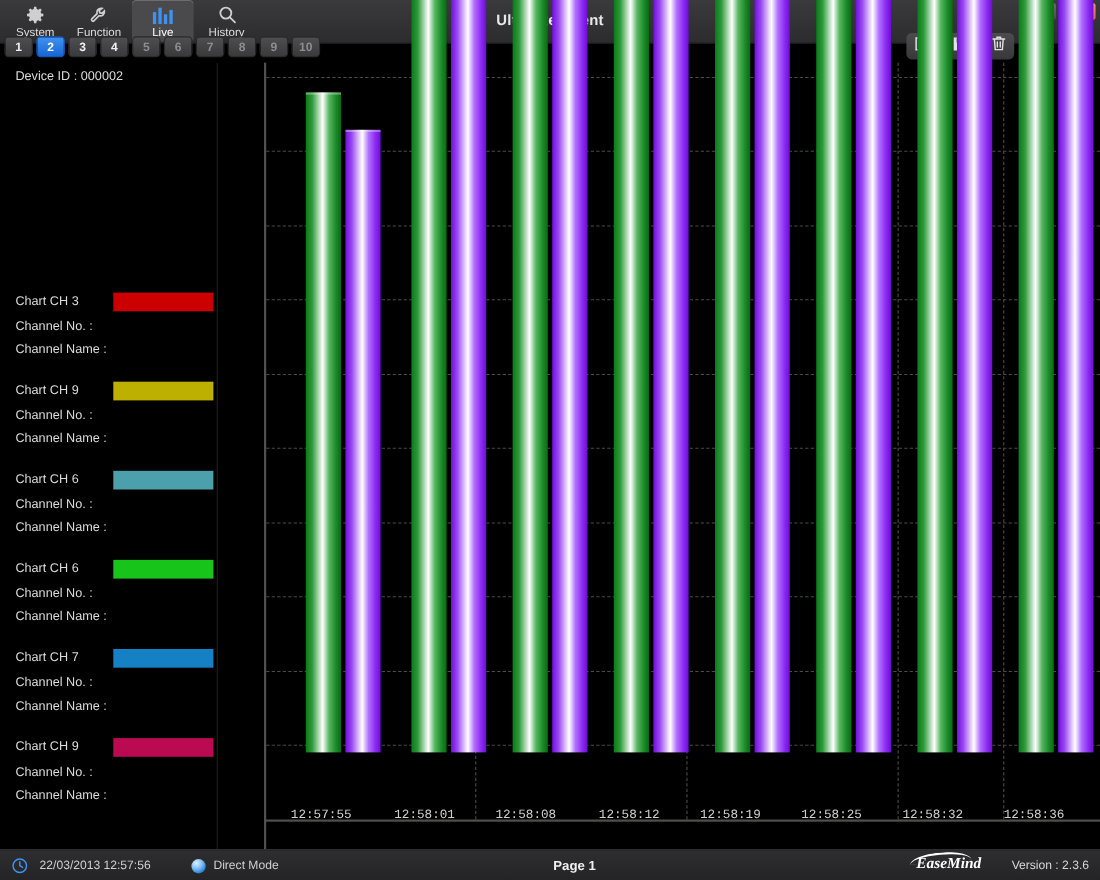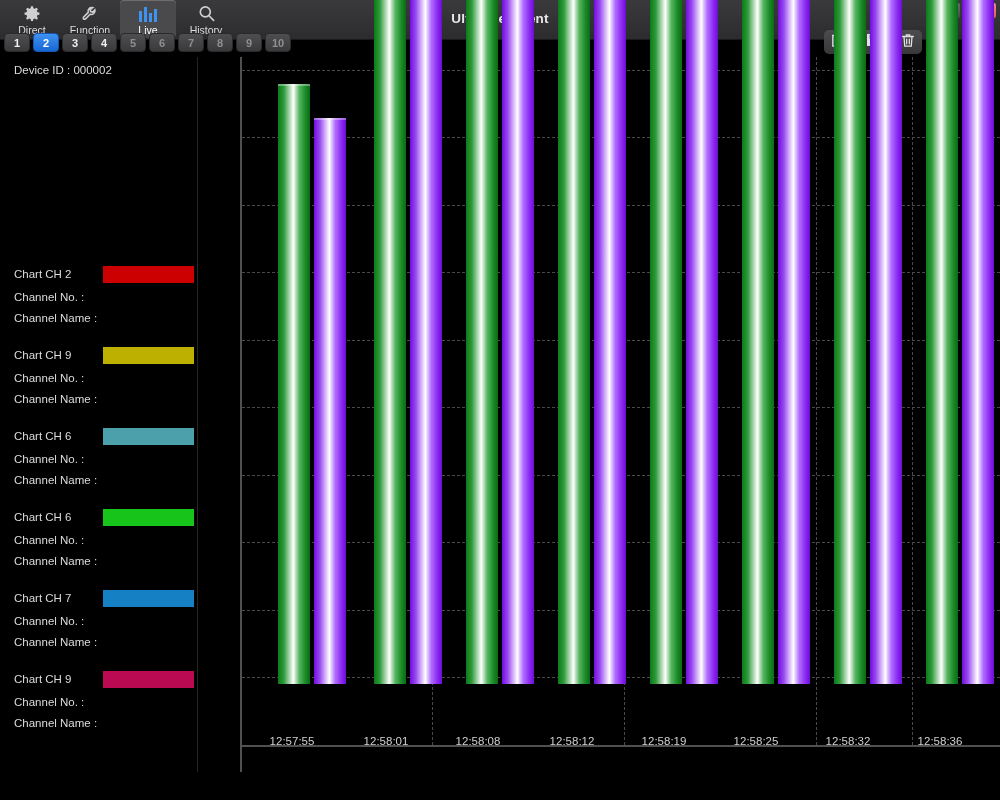--- a/index.html
+++ b/index.html
@@ -111,21 +111,21 @@
   .axis-bottom {
     position: absolute; left: -2px; right: 0; height: 2px; background: #50504f;
   }
   .bar { position: absolute; bottom: 0; }
   .bar.g  { background: linear-gradient(to right, #0a7a18 0%, #2e9a3a 18%, #ffffff 48%, #58b762 66%, #1a8a28 86%, #0a6a14 100%); }
   .bar.p  { background: linear-gradient(to right, #6e10e0 0%, #9a48f0 18%, #ffffff 48%, #b070ff 66%, #8c28f0 86%, #6a0ed6 100%); }
   .bar::before {
     content: ""; position: absolute; left: 0; right: 0; top: 0; height: 2px;
     background: rgba(255,255,255,.35);
   }
-  .xlabels { position: absolute; left: 42px; right: 16px; bottom: 0; height: 41px; }
+  .xlabels { position: absolute; left: 42px; right: 16px; bottom: 0; height: 41px; font-family: Liberation Mono, monospace; }
   .xlabel {
     position: absolute; top: 4px; color: #cfcfd1; font-size: 11.5px;
     transform: translateX(-50%); white-space: nowrap;
   }
 
   
   .statusbar {
     position: absolute; left: 0; bottom: 0; width: 1000px; height: 28px;
     background: linear-gradient(#2e2e30, #242426);
     border-top: 1px solid #3a3a3c;
@@ -165,21 +165,21 @@
   </div>
 
   <div class="mainnav">
     <div class="navitem">
       <div class="ico">
         <svg width="18" height="18" viewBox="0 0 24 24" fill="#cfcfd1">
           <path d="M12 8.2a3.8 3.8 0 100 7.6 3.8 3.8 0 000-7.6zm0 5.8a2 2 0 110-4 2 2 0 010 4z"></path>
           <path d="M10.6 1.6h2.8l.4 2.6 2 .8 2.2-1.5 2 2-1.5 2.2.8 2 2.6.4v2.8l-2.6.4-.8 2 1.5 2.2-2 2-2.2-1.5-2 .8-.4 2.6h-2.8l-.4-2.6-2-.8-2.2 1.5-2-2 1.5-2.2-.8-2-2.6-.4v-2.8l2.6-.4.8-2L4 5.5l2-2 2.2 1.5 2-.8z"></path>
         </svg>
       </div>
-      <div class="lbl">Direct</div>
+      <div class="lbl">System</div>
     </div>
 
     <div class="navitem">
       <div class="ico">
         <svg width="18" height="18" viewBox="0 0 24 24" fill="none" stroke="#cfcfd1" stroke-width="2.1" stroke-linecap="round">
           <path d="M15.5 3.5a5 5 0 00-5.9 6.4L3.3 16.2a1.8 1.8 0 002.5 2.5l6.3-6.3a5 5 0 006.4-5.9l-2.9 2.9-2.7-.7-.7-2.7z"></path>
         </svg>
       </div>
       <div class="lbl">Function</div>
     </div>
@@ -265,21 +265,21 @@
     </div>
   </div>
 
   <div class="sidebar">
     <div class="device-id">Device ID : 000002</div>
 
 
 
     <div class="chgroup" style="top:209px">
       <div class="chrow">
-          <div class="chtitle">Chart CH 2</div>
+          <div class="chtitle">Chart CH 3</div>
         <div class="swatch" style="background:#cc0000"></div>
         </div>
       <div class="chline" style="top:25px">Channel No. :</div>
       <div class="chline" style="top:46px">Channel Name :</div>
     </div>
 
     <div class="chgroup" style="top:290px">
       <div class="chrow">
           <div class="chtitle">Chart CH 9</div>
         <div class="swatch" style="background:#bdb000"></div>
@@ -376,14 +376,31 @@
       <div class="xlabel" style="left:146px">12:58:01</div>
       <div class="xlabel" style="left:238px">12:58:08</div>
       <div class="xlabel" style="left:332px">12:58:12</div>
       <div class="xlabel" style="left:424px">12:58:19</div>
       <div class="xlabel" style="left:516px">12:58:25</div>
       <div class="xlabel" style="left:608px">12:58:32</div>
       <div class="xlabel" style="left:700px">12:58:36</div>
     </div>
   </div>
 
+  <div class="statusbar">
+    <div class="sb-clock">
+      <svg width="16" height="16" viewBox="0 0 24 24" fill="none" stroke="#3f92f0" stroke-width="2" stroke-linecap="round">
+        <circle cx="12" cy="12" r="9.2"></circle>
+        <path d="M12 6.6V12l3.8 2.4"></path>
+      </svg>
+    </div>
+    <div class="sb-datetime">22/03/2013 12:57:56</div>
+    <div class="sb-orb"></div>
+    <div class="sb-mode">Direct Mode</div>
+    <div class="sb-page">Page 1</div>
+    <div class="sb-logo">
+      <span class="swoosh"></span>
+      <span>EaseMind</span>
+    </div>
+    <div class="sb-version">Version : 2.3.6</div>
+  </div>
 
 </div>
 
 </body></html>

